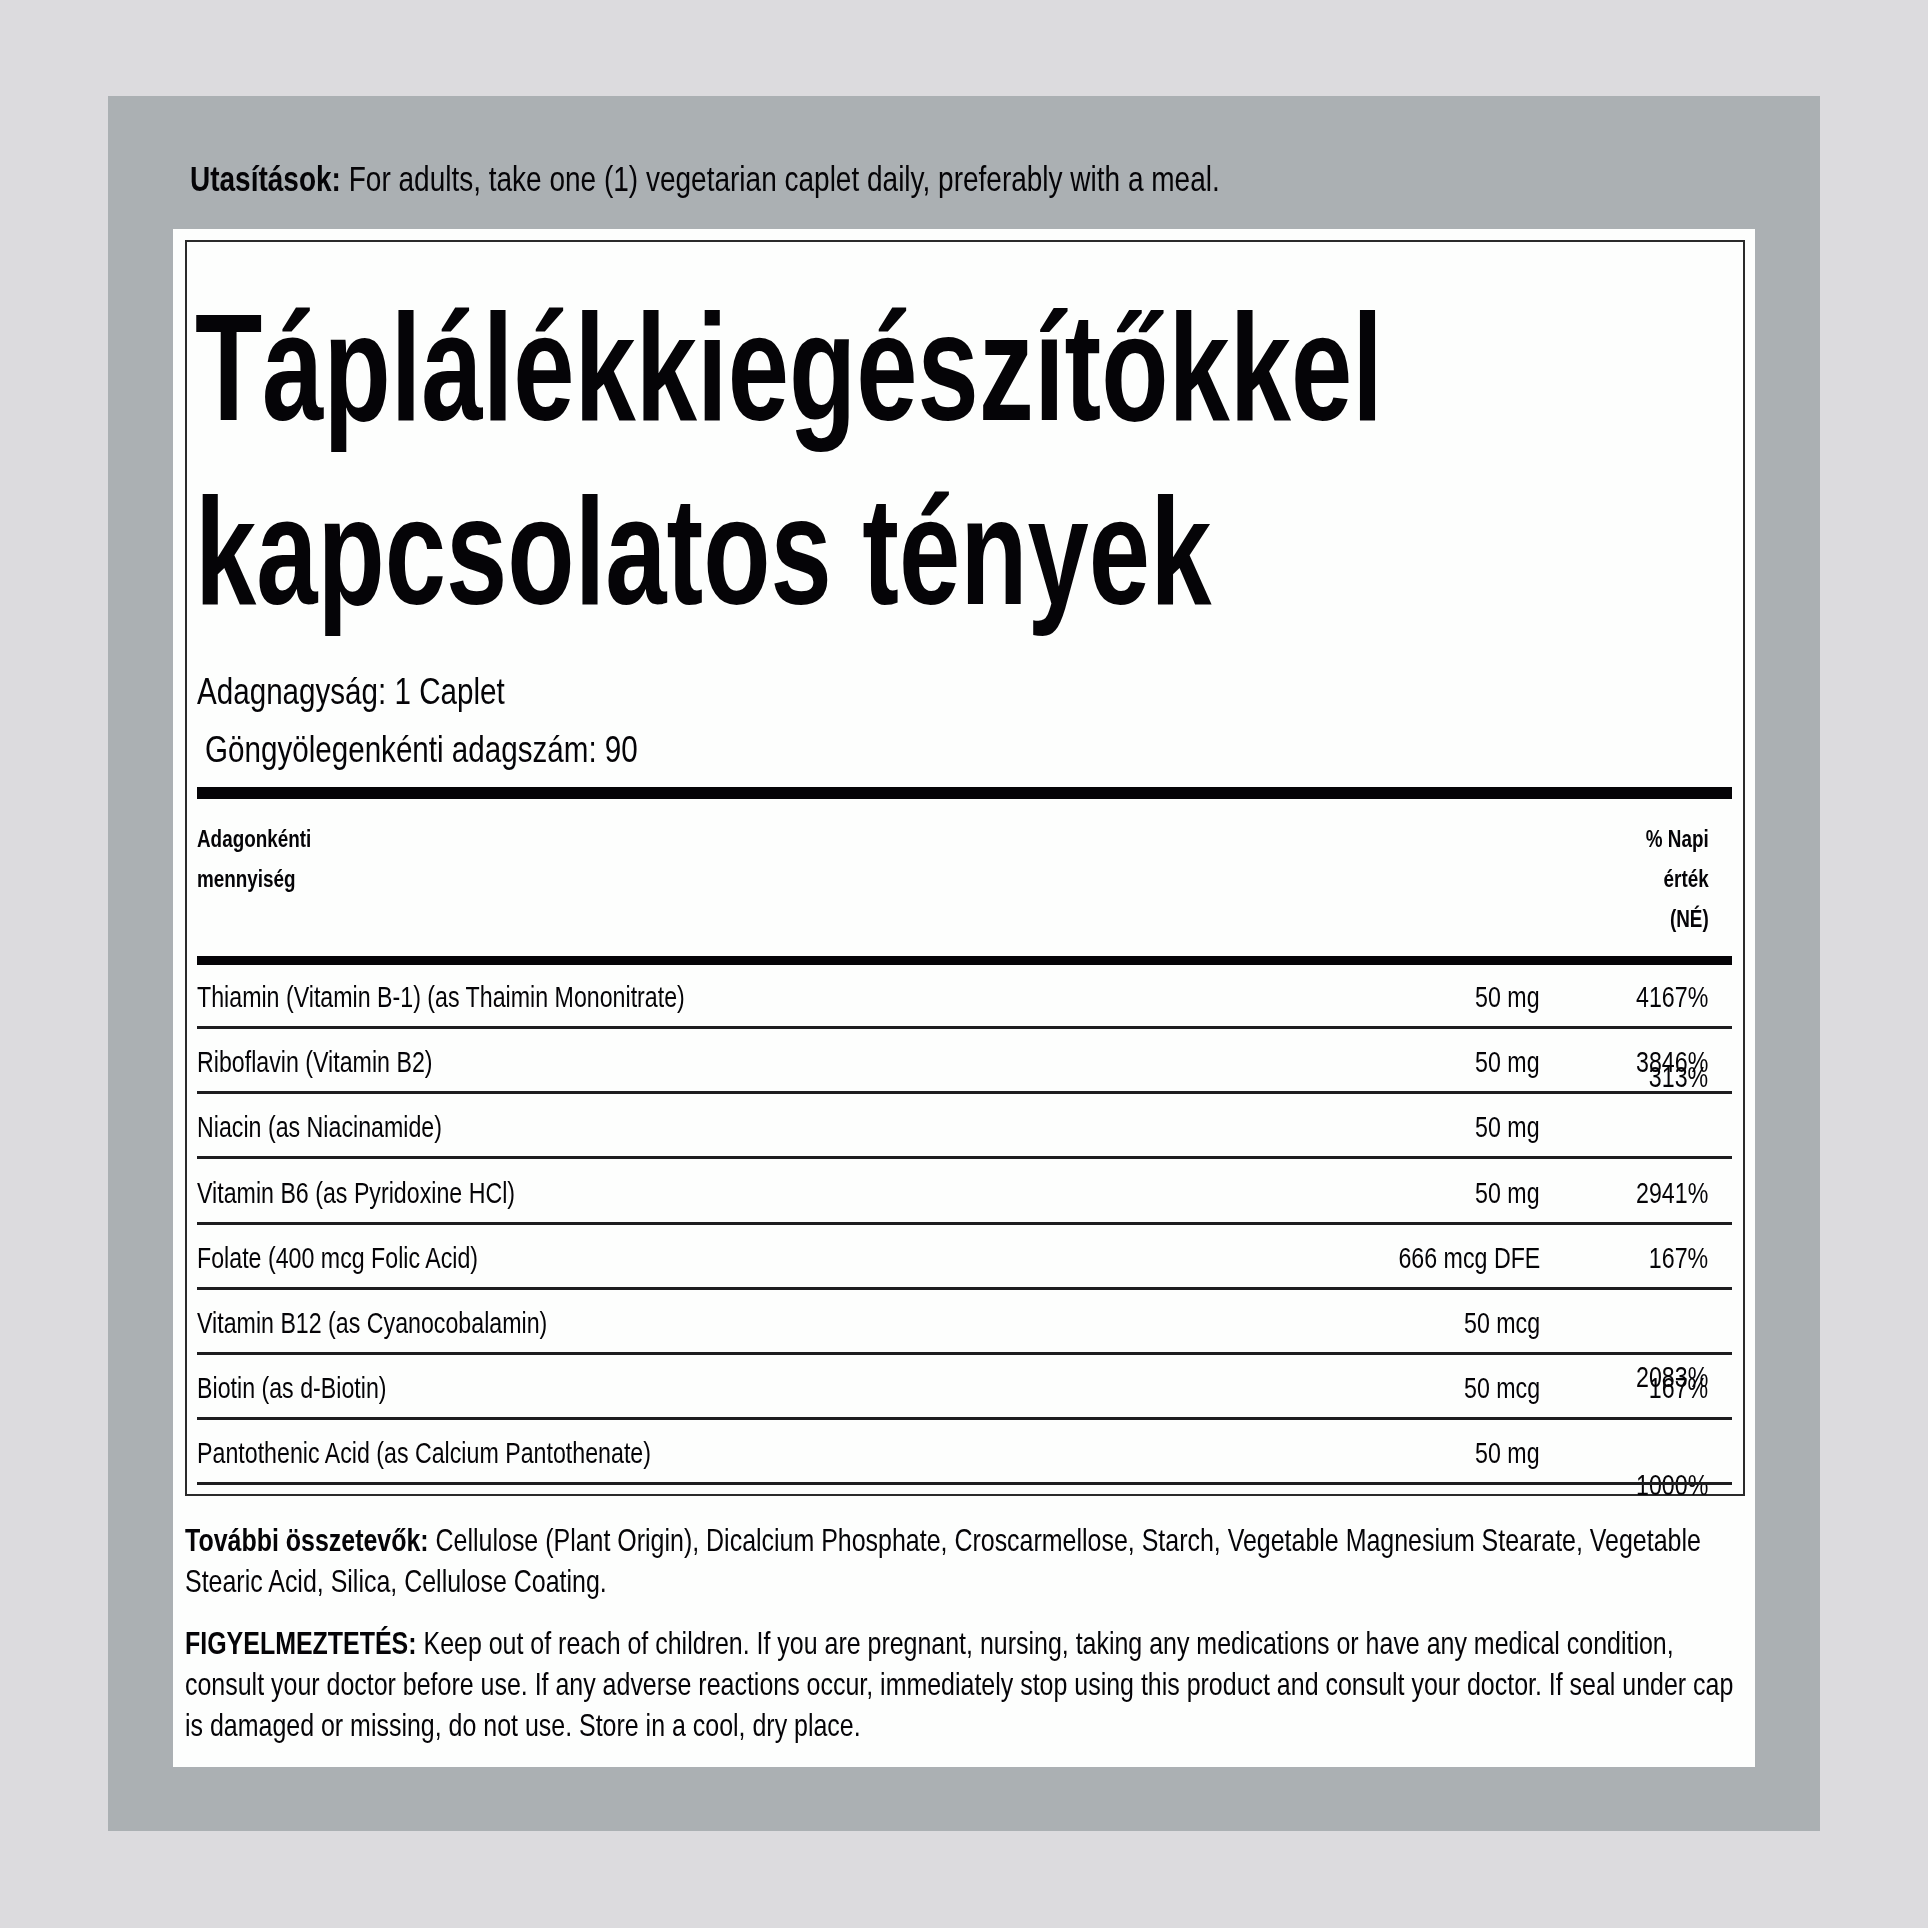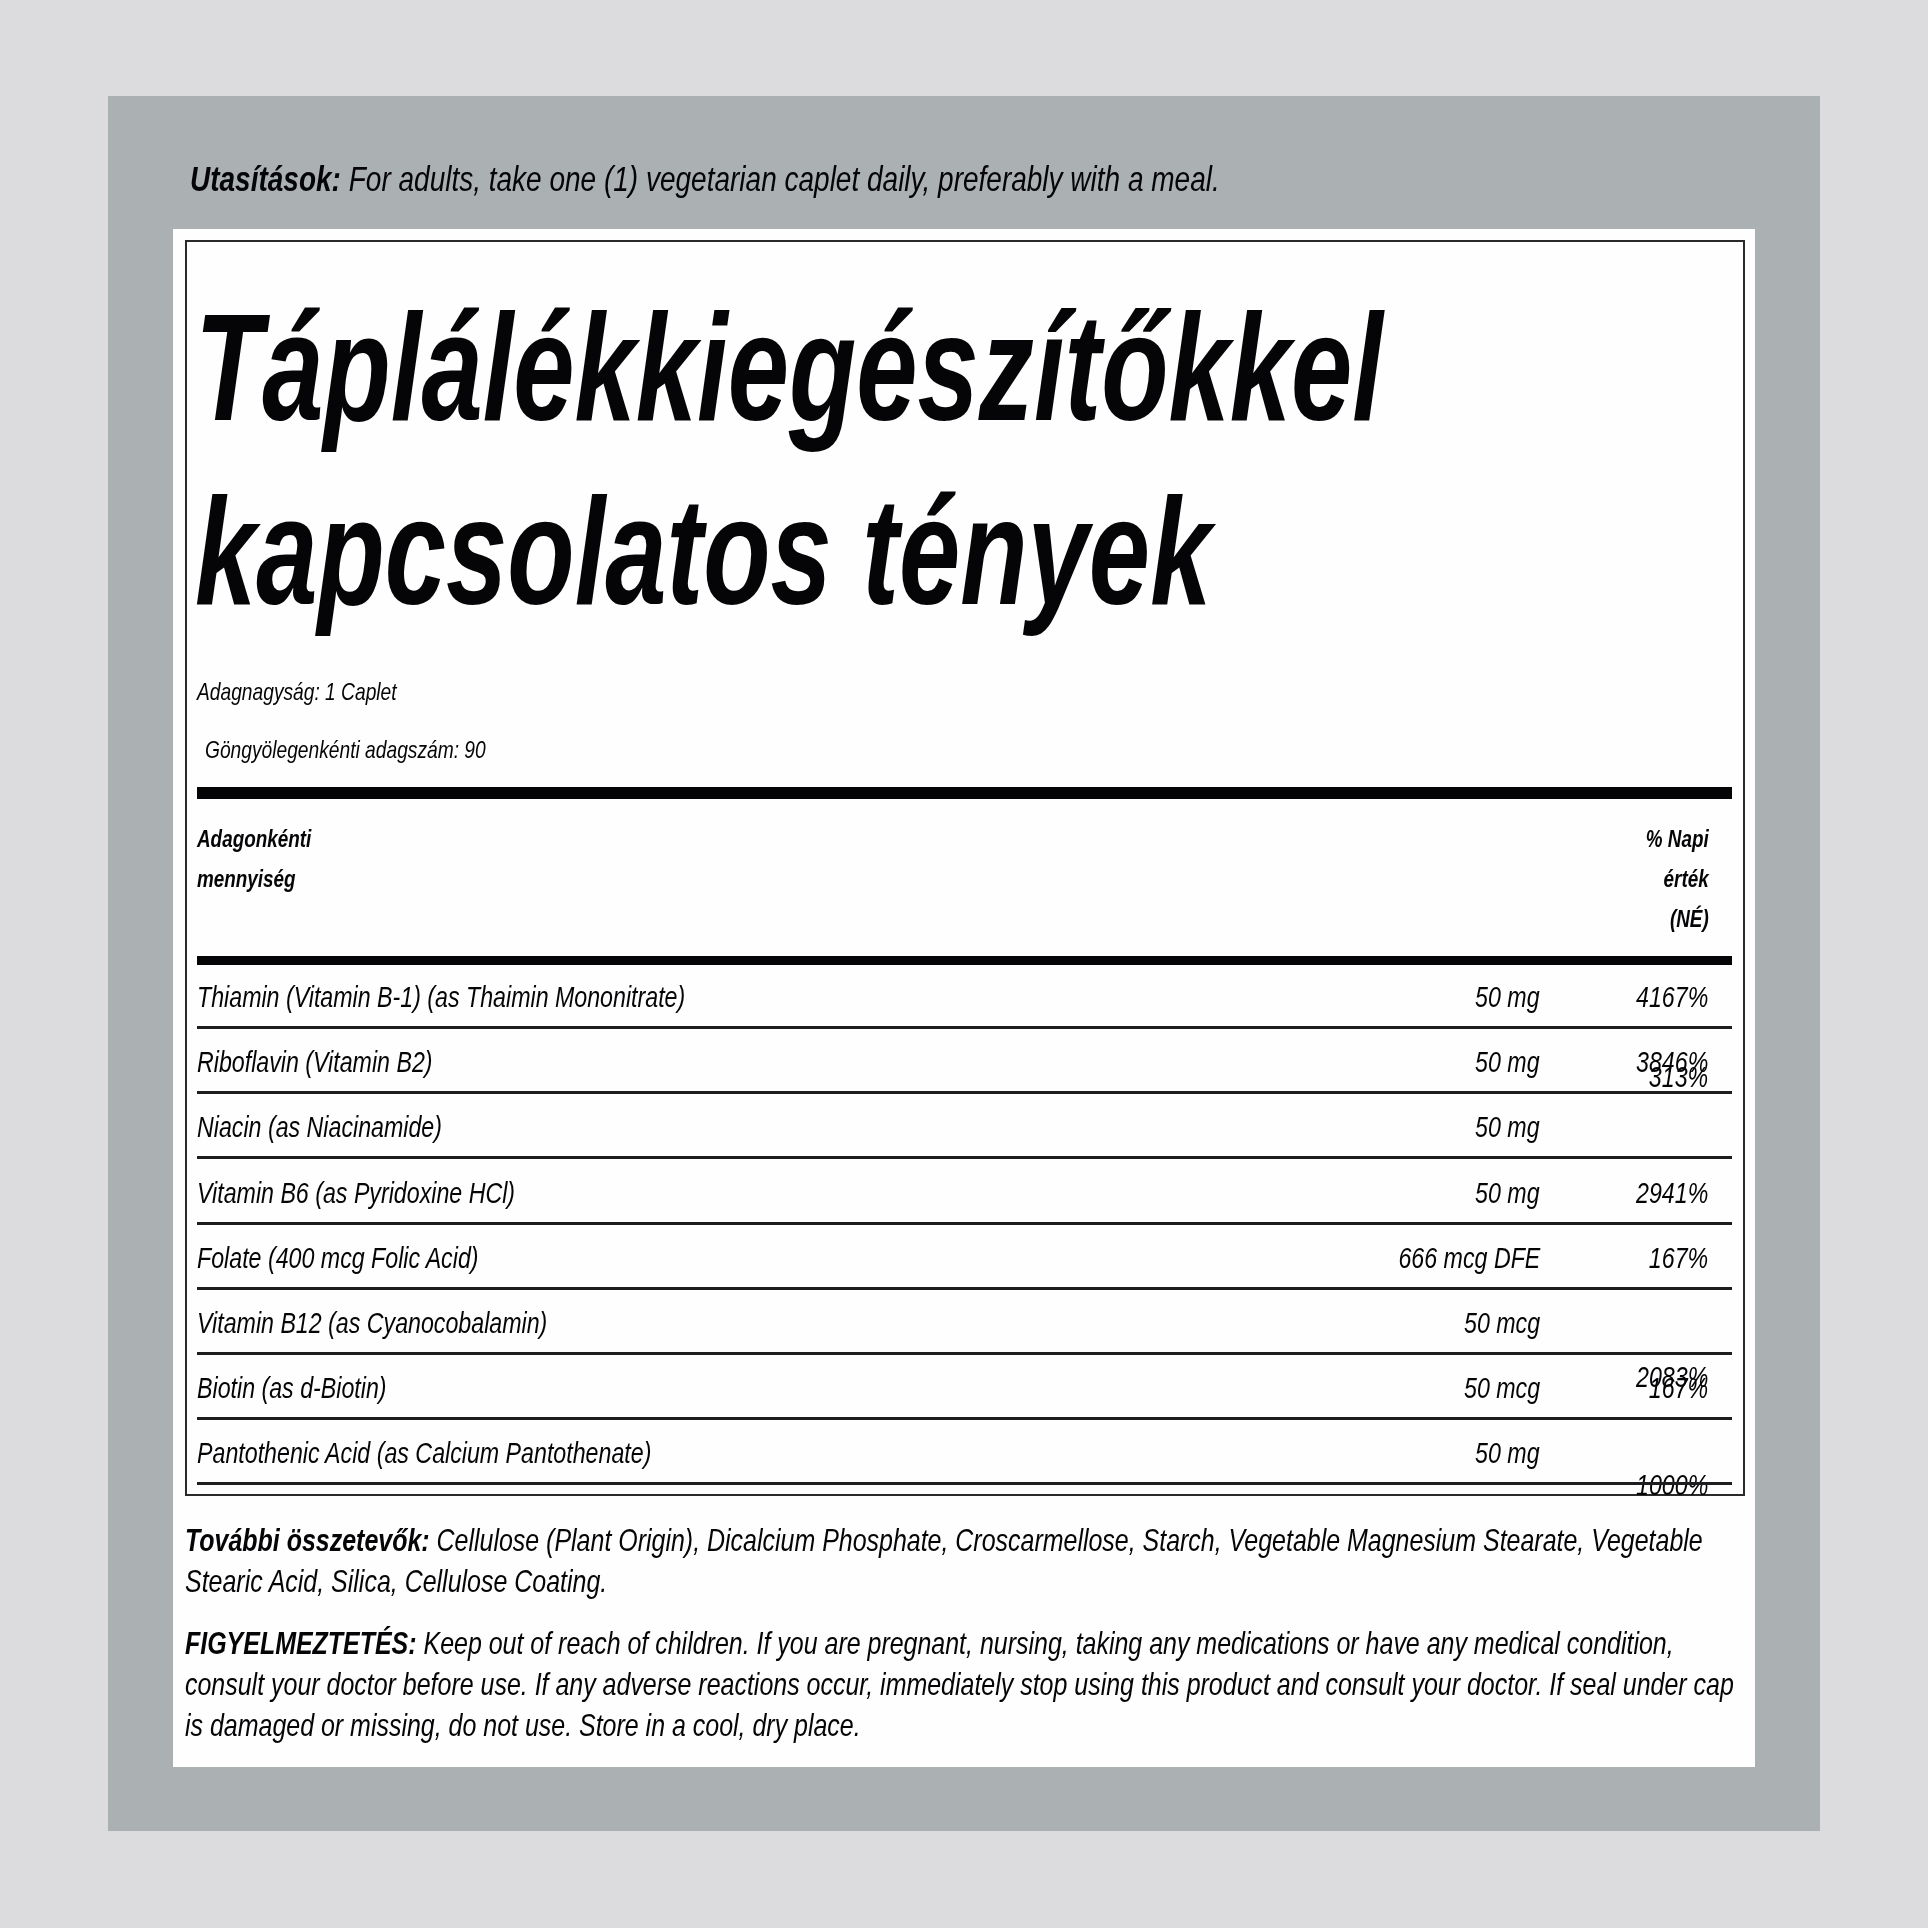--- a/index.html
+++ b/index.html
@@ -9,21 +9,21 @@
     position: relative;
     overflow: hidden;
     font-family: "Liberation Sans", sans-serif;
     color: #050407;
   }
   .panel {
     position: absolute; left: 108px; top: 96px;
     width: 1712px; height: 1735px;
     background: #abb0b3;
   }
-  .abs { position: absolute; white-space: nowrap; font-style: italic; }
+  .abs { position: absolute; white-space: nowrap; }
   .cond { display: inline-block; transform-origin: 0 0; }
   .cond-r { display: inline-block; transform-origin: 100% 0; }
 
   .directions {
     left: 190px; top: 158px;
     font-size: 35px; line-height: 41px;
   }
   .directions .cond { transform: scaleX(0.80); }
   .bold { font-weight: bold; }
 
@@ -39,21 +39,21 @@
   }
 
   .title {
     left: 195px; font-size: 153px; font-weight: bold; line-height: 184px;
   }
   .title .cond { transform: scaleX(0.72); }
   .title-1 { top: 275px; }
   .title-2 { top: 459px; text-align: center; }
 
   .serving {
-    left: 197px; font-size: 24px; line-height: 41px;
+    left: 197px; font-size: 37px; line-height: 41px;
   }
   .serving .cond { transform: scaleX(0.80); }
   .serving-1 { top: 671px; }
   .serving-2 { top: 729px; margin-left: 8px; }
 
   .rule { position: absolute; left: 197px; width: 1535px; background: #050407; }
   .rule-top { top: 787px; height: 12.2px; }
   .rule-head { top: 956px; height: 9.4px; }
   .rule-row { height: 2.8px; background: #1d1d1f; }
 

